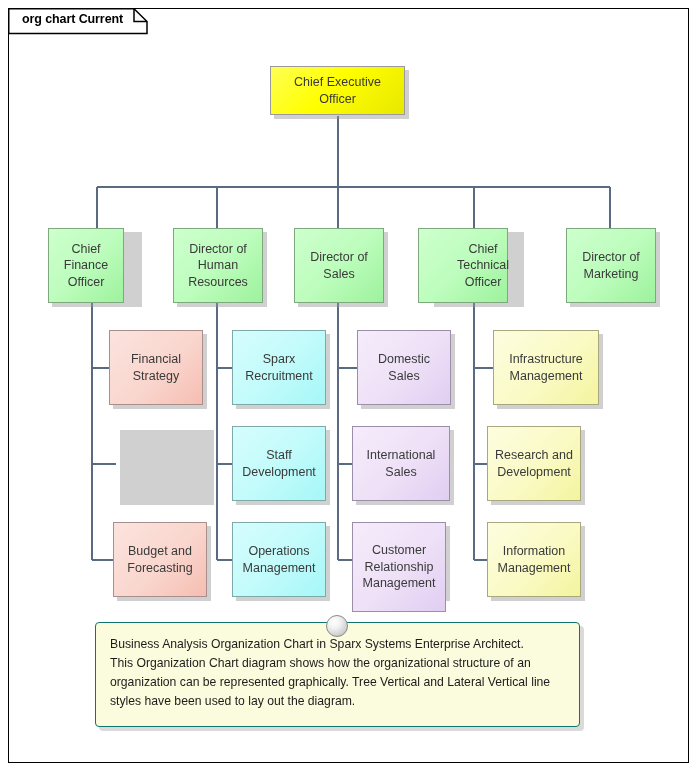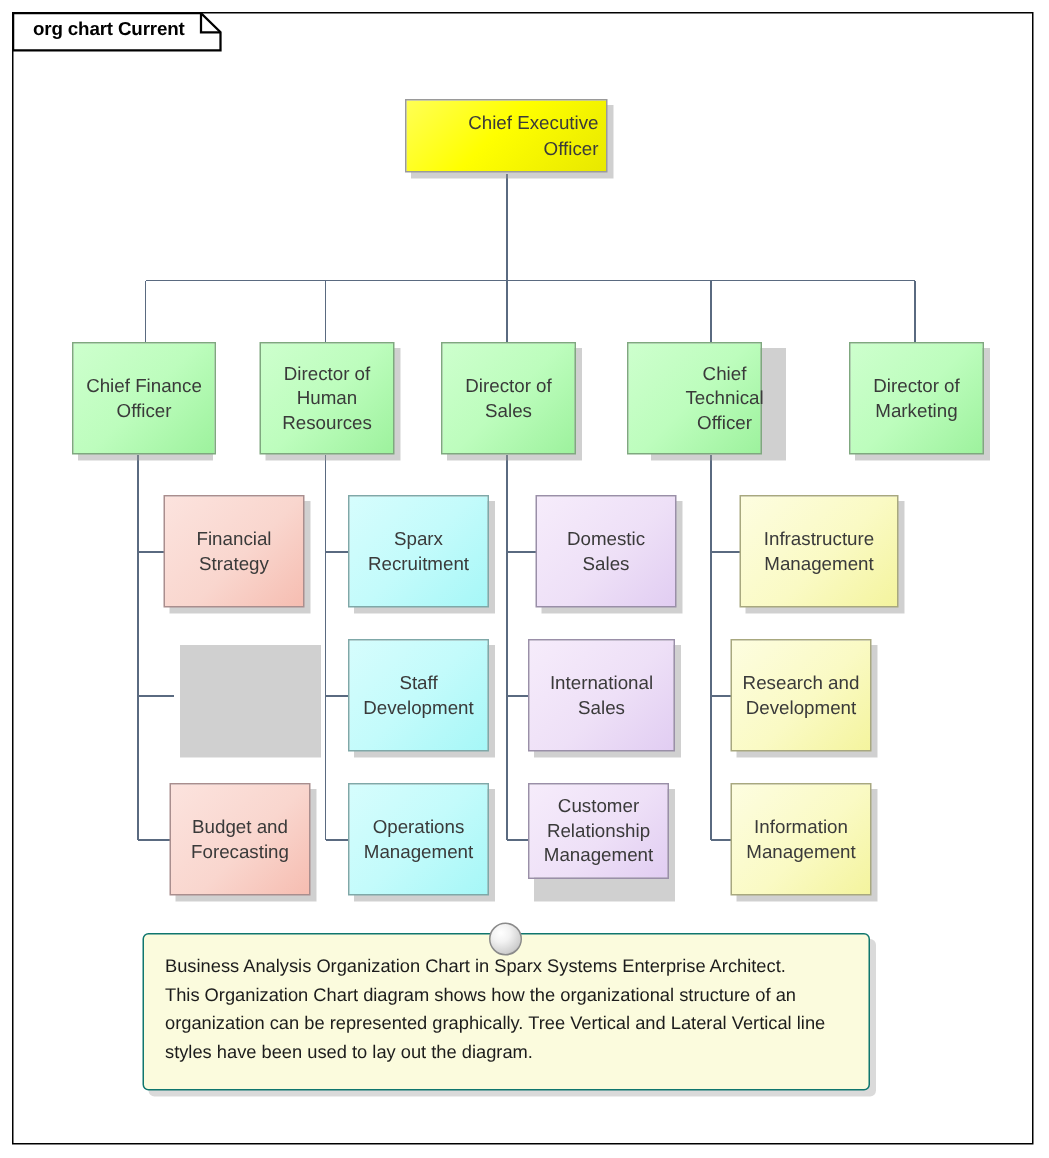--- a/index.html
+++ b/index.html
@@ -220,25 +220,25 @@
   <div class="shadow" style="left:236px;top:526px;width:94px;height:75px;"></div>
 
   <div class="shadow" style="left:361px;top:334px;width:94px;height:75px;"></div>
   <div class="shadow" style="left:356px;top:430px;width:98px;height:75px;"></div>
   <div class="shadow" style="left:356px;top:526px;width:94px;height:75px;"></div>
 
   <div class="shadow" style="left:497px;top:334px;width:106px;height:75px;"></div>
   <div class="shadow" style="left:491px;top:430px;width:94px;height:75px;"></div>
   <div class="shadow" style="left:491px;top:526px;width:94px;height:75px;"></div>
 
-  <div class="node c-yellow" style="left:270px;top:66px;width:135px;height:49px;text-align:right;">
+  <div class="node c-yellow" style="left:270px;top:66px;width:135px;height:49px;">
     <span class="lbl">Chief Executive Officer</span>
   </div>
 
-  <div class="node c-green" style="left:48px;top:228px;width:96px;height:75px;text-align:center;">
+  <div class="node c-green" style="left:48px;top:228px;width:76px;height:75px;text-align:center;">
     <span class="lbl">Chief Finance Officer</span>
   </div>
   <div class="node c-green" style="left:173px;top:228px;width:90px;height:75px;">
     <span class="lbl">Director of Human Resources</span>
   </div>
   <div class="node c-green" style="left:294px;top:228px;width:90px;height:75px;">
     <span class="lbl">Director of Sales</span>
   </div>
   <div class="node c-green" style="left:418px;top:228px;width:90px;height:75px;padding-left:45px;">
     <span class="lbl">Chief Technical Officer</span>
@@ -263,21 +263,21 @@
   <div class="node c-cyan" style="left:232px;top:522px;width:94px;height:75px;">
     <span class="lbl">Operations Management</span>
   </div>
 
   <div class="node c-purple" style="left:357px;top:330px;width:94px;height:75px;">
     <span class="lbl">Domestic Sales</span>
   </div>
   <div class="node c-purple" style="left:352px;top:426px;width:98px;height:75px;">
     <span class="lbl">International Sales</span>
   </div>
-  <div class="node c-purple" style="left:352px;top:522px;width:94px;height:64px;">
+  <div class="node c-purple" style="left:352px;top:522px;width:94px;height:90px;">
     <span class="lbl">Customer Relationship Management</span>
   </div>
 
   <div class="node c-lyellow" style="left:493px;top:330px;width:106px;height:75px;">
     <span class="lbl">Infrastructure Management</span>
   </div>
   <div class="node c-lyellow" style="left:487px;top:522px;width:94px;height:75px;">
     <span class="lbl">Information Management</span>
   </div>
   <div class="node c-lyellow" style="left:487px;top:426px;width:94px;height:75px;">

